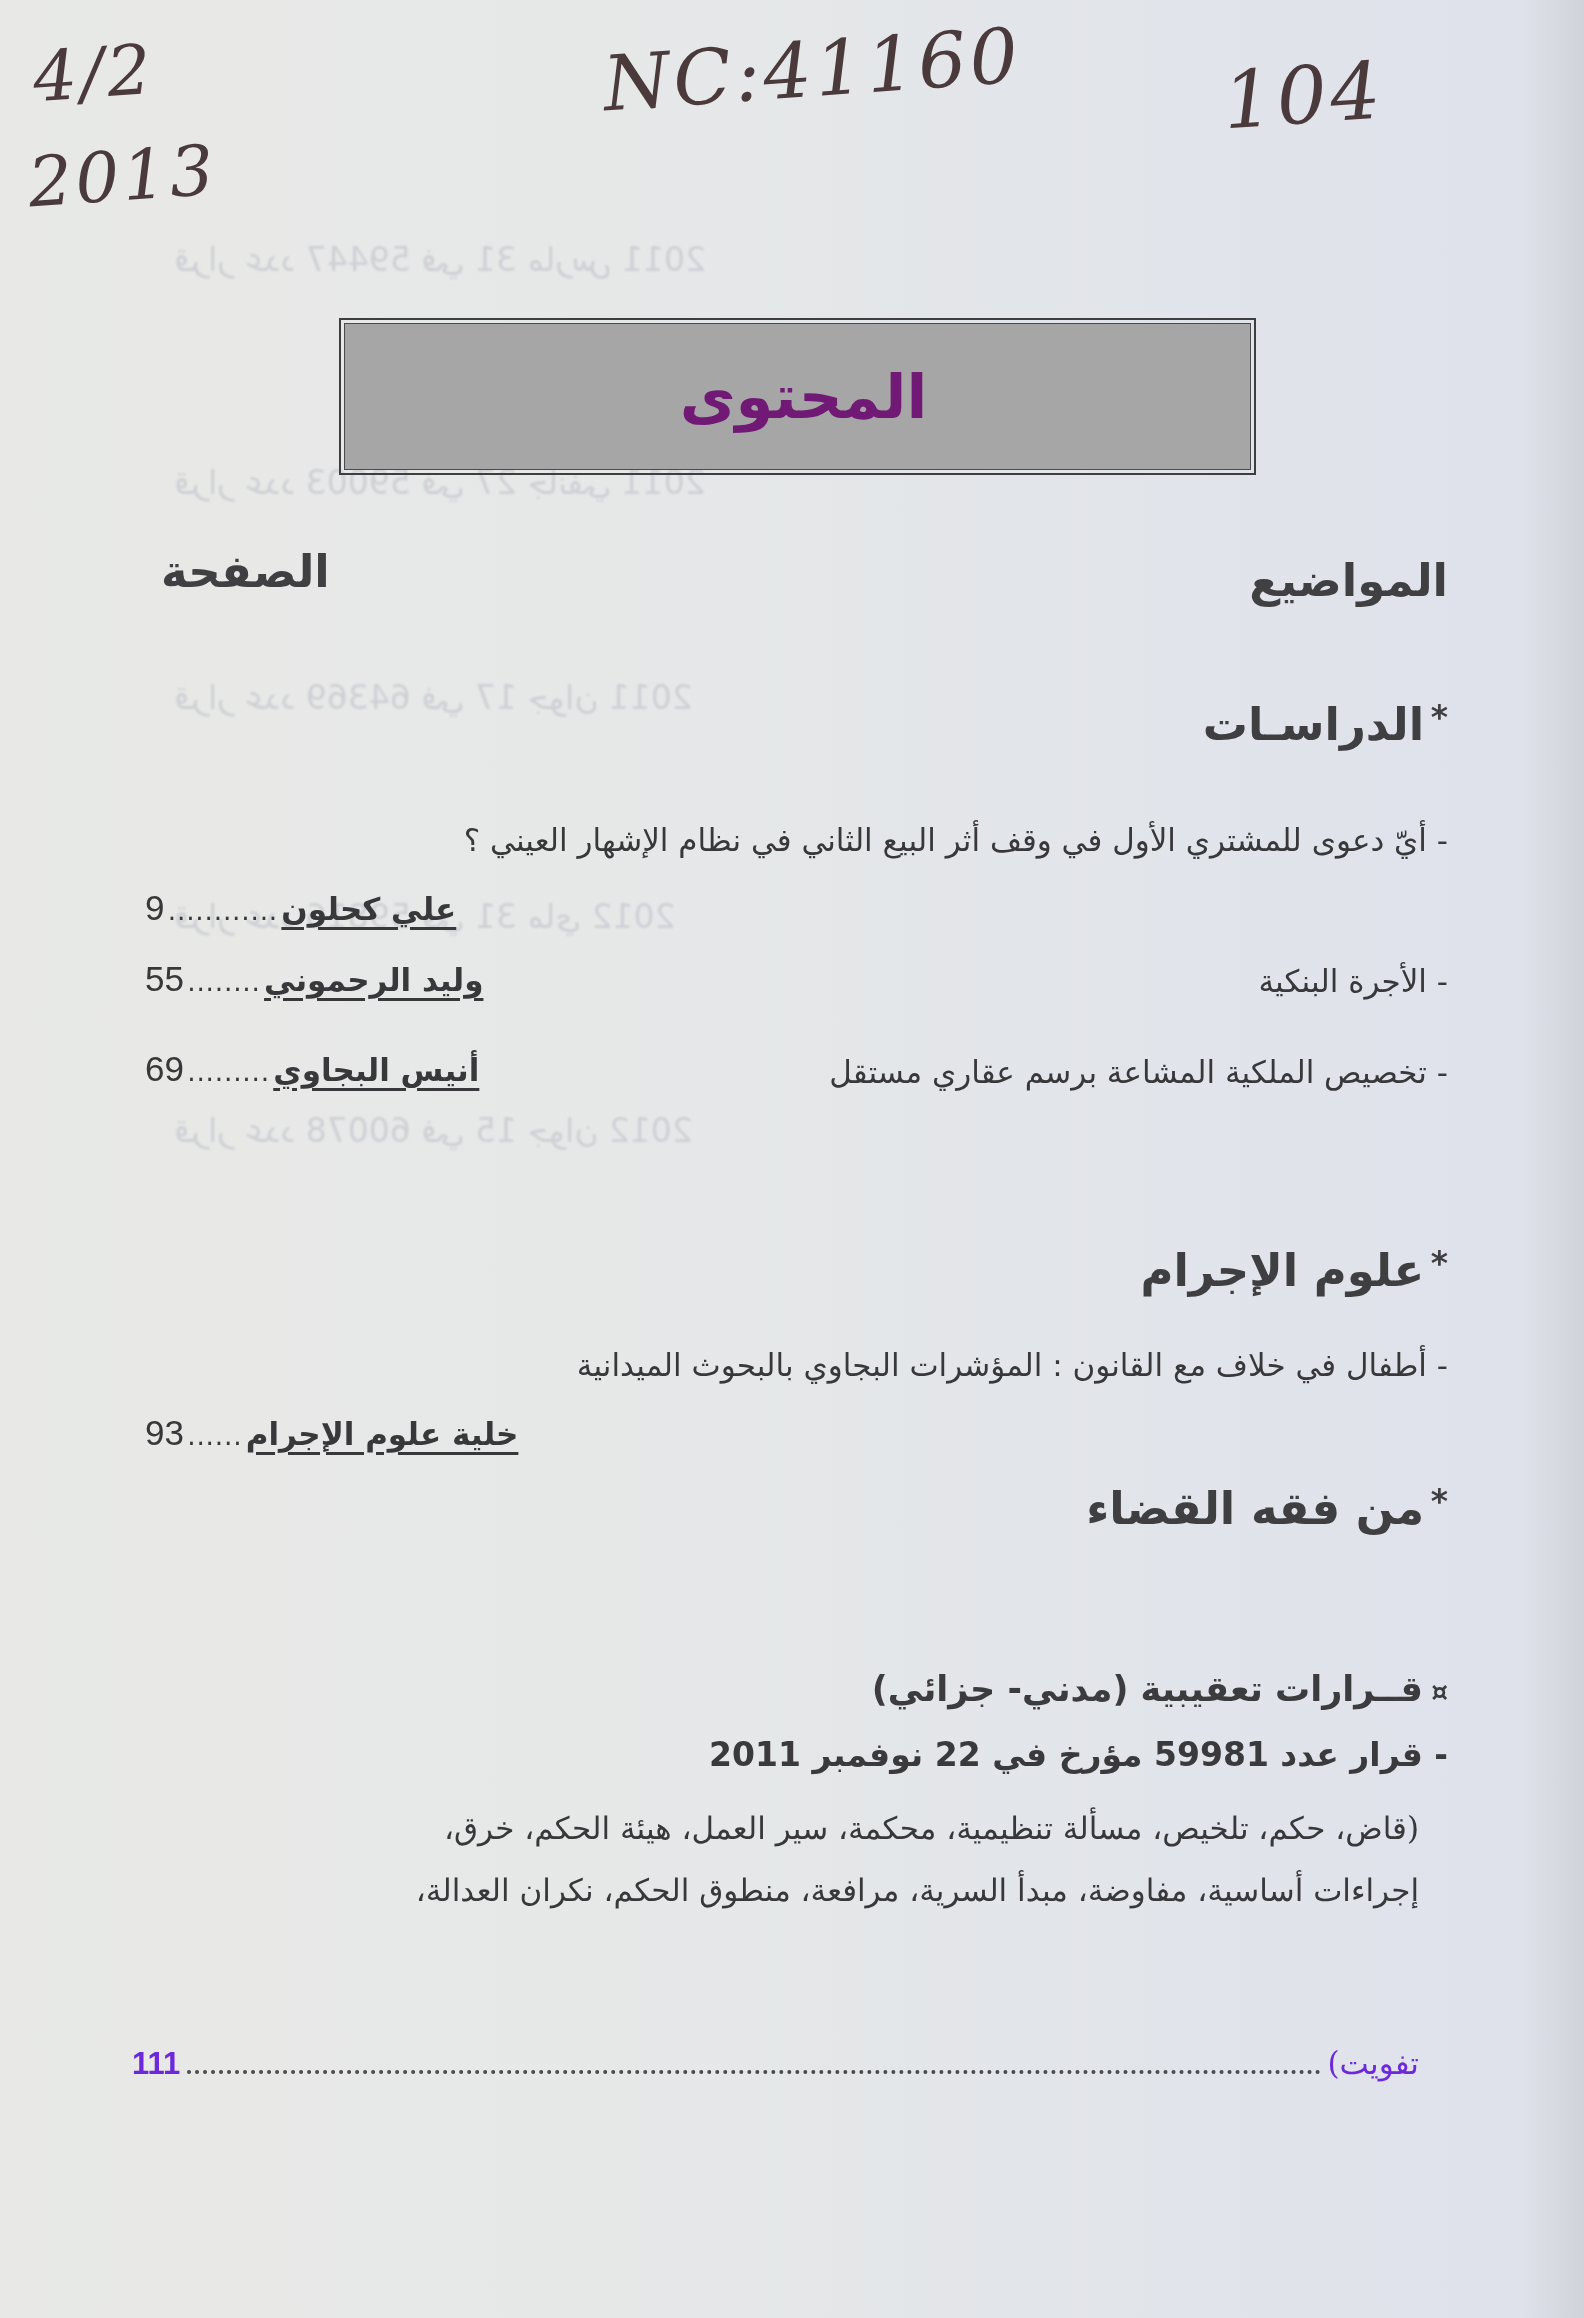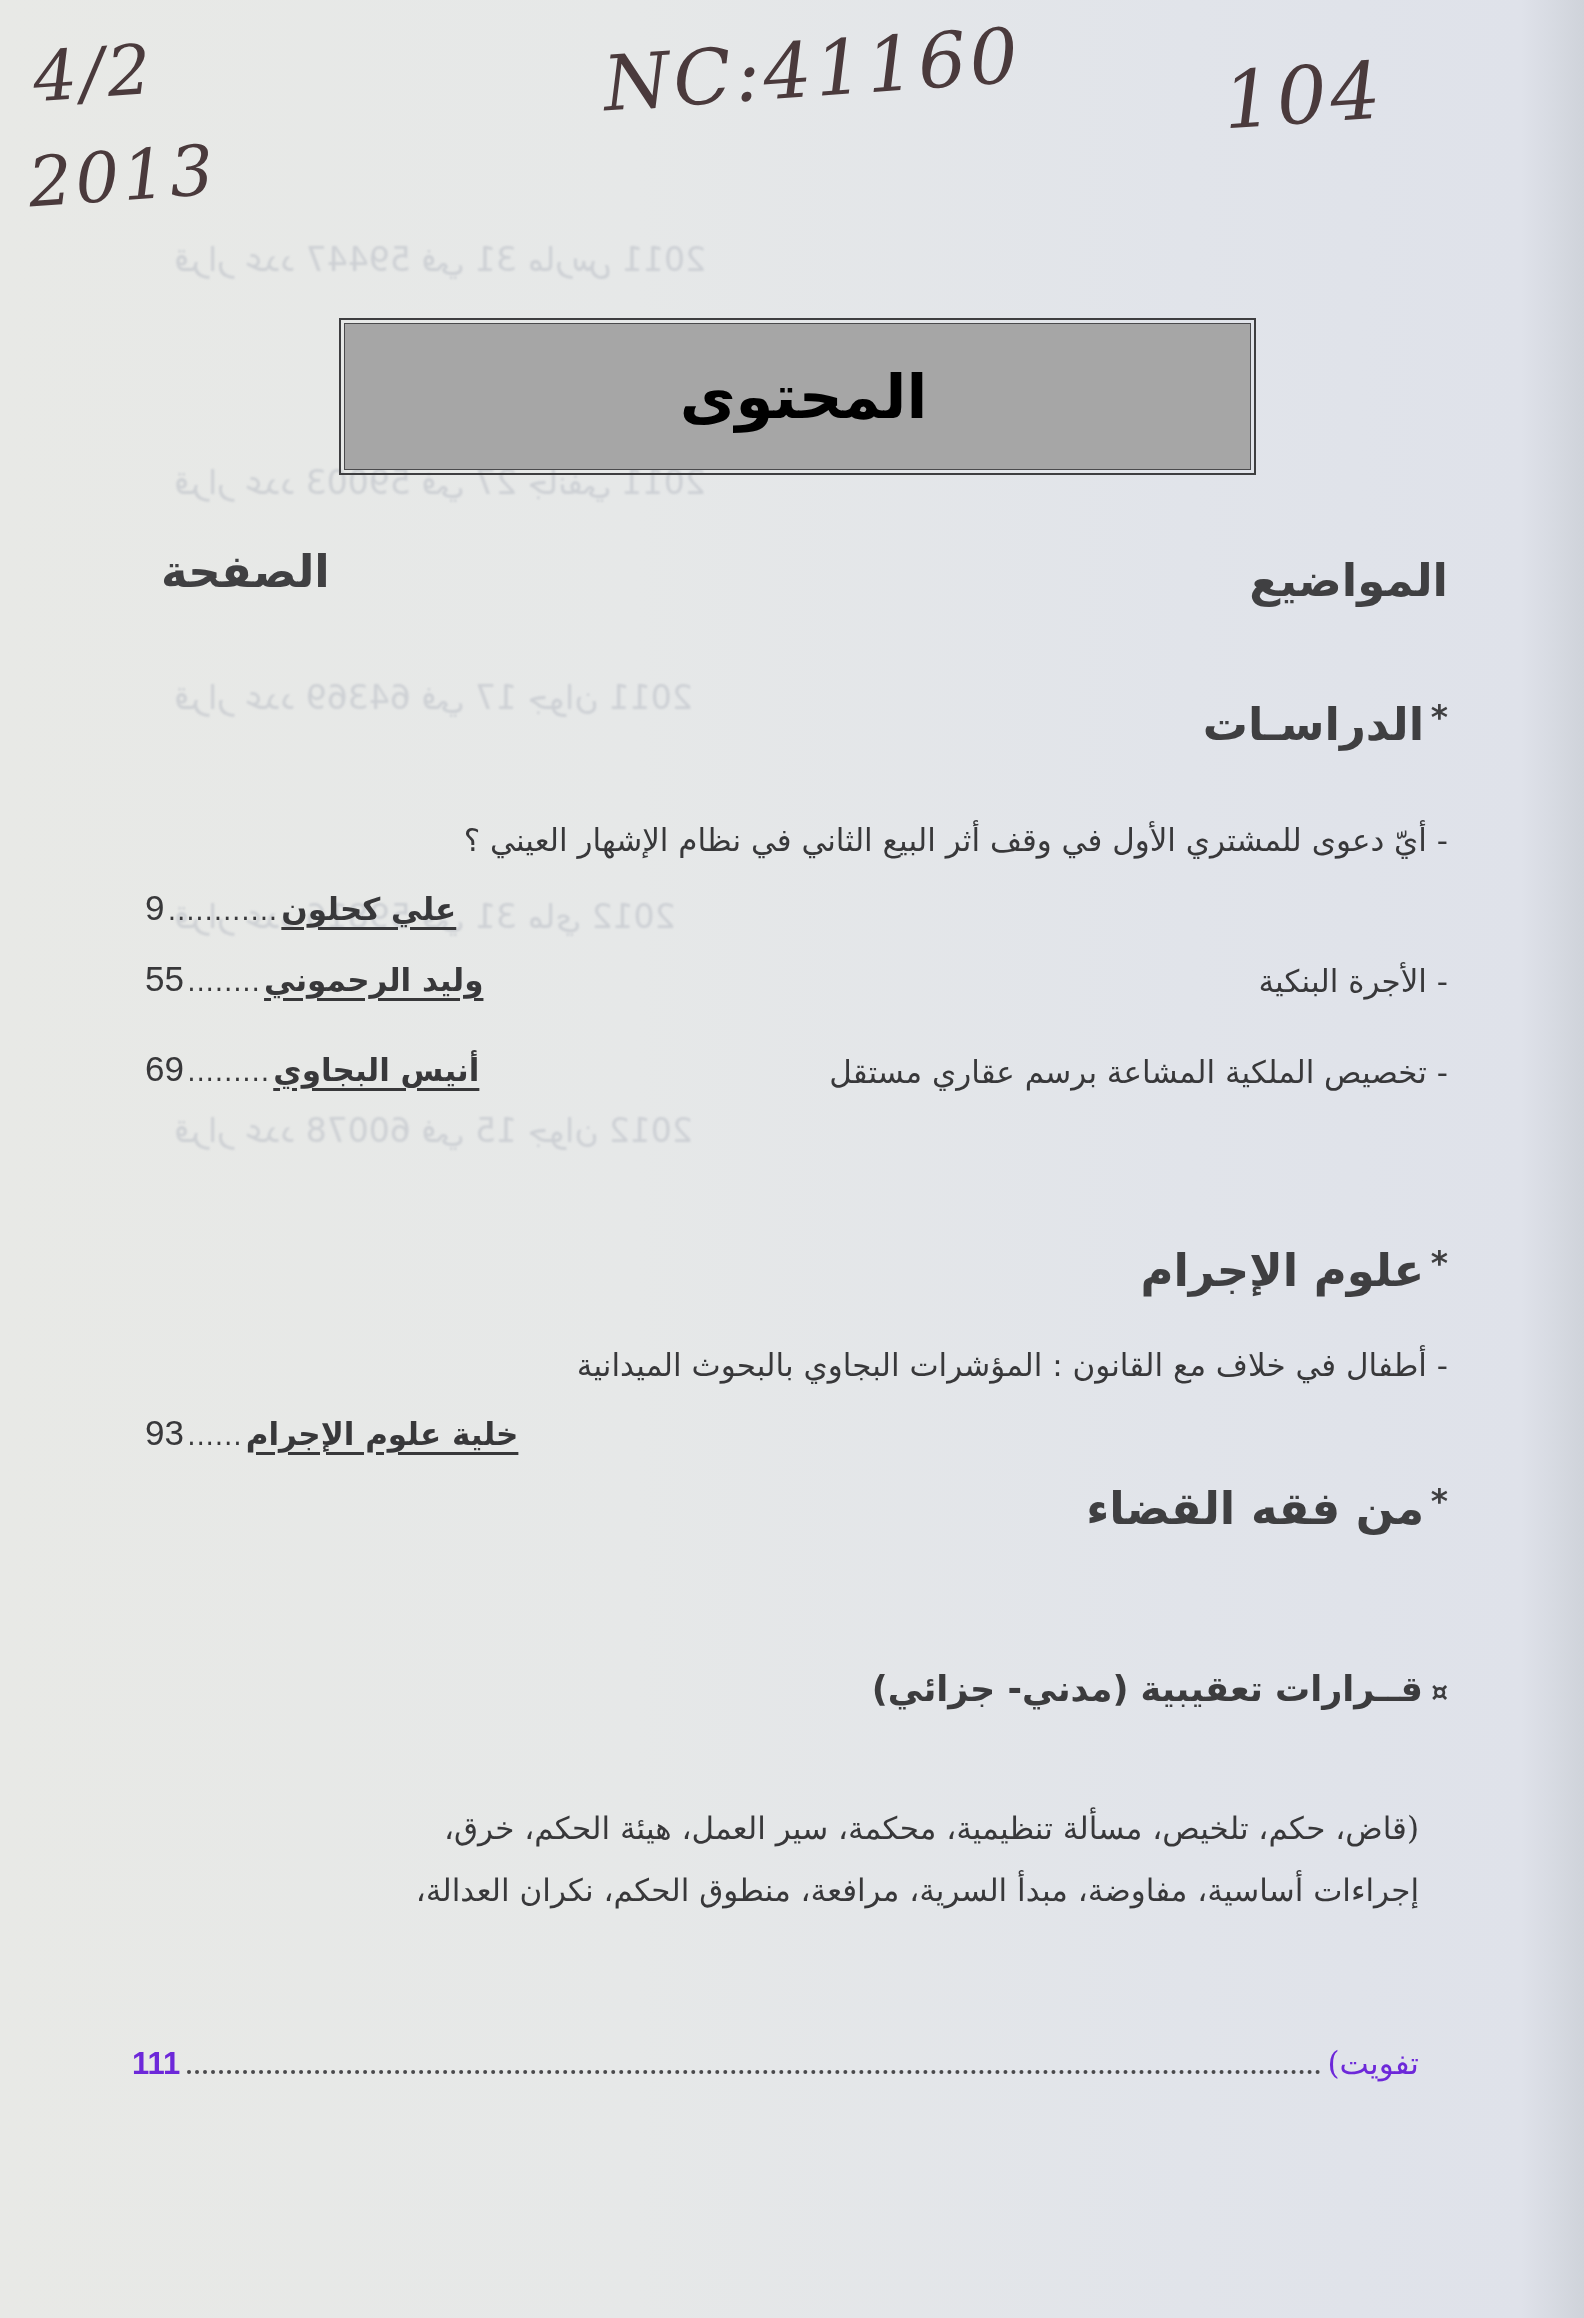--- a/index.html
+++ b/index.html
@@ -65,21 +65,21 @@
       background: #a6a6a6;
       box-sizing: border-box;
       display: flex;
       align-items: center;
       justify-content: center;
     }
     .title-text {
       font-family: "DejaVu Sans", sans-serif;
       font-weight: bold;
       font-size: 61px;
-      color: #000000;
+      color: #701a75;
       direction: rtl;
       margin-left: 12px;
     }
 
     .header-label {
       position: absolute;
       font-weight: bold;
       font-size: 45px;
       color: #404042;
       direction: rtl;
@@ -242,20 +242,21 @@
   </div>
 
   <div class="section-heading" style="top:1482px;margin-left:37px;">
     <span class="star">*</span><span>من فقه القضاء</span>
   </div>
 
   <div class="sub-heading" style="top:1669px;">
     <span class="bullet">¤</span><span>قــرارات تعقيبية (مدني-  جزائي)</span>
   </div>
 
+  <div class="decision-line" style="top:1735px;">-   قرار عدد 59981 مؤرخ في 22 نوفمبر 2011</div>
 
   <div class="keywords" style="top:1797px;">
     <div>(قاض، حكم، تلخيص، مسألة تنظيمية، محكمة، سير العمل، هيئة الحكم، خرق،</div>
     <div>إجراءات أساسية، مفاوضة، مبدأ السرية، مرافعة، منطوق الحكم، نكران العدالة،</div>
   </div>
 
   <div class="last-line">
     <span class="page-num">111</span>
     <span class="leader"></span>
     <span class="tail">تفويت)</span>

